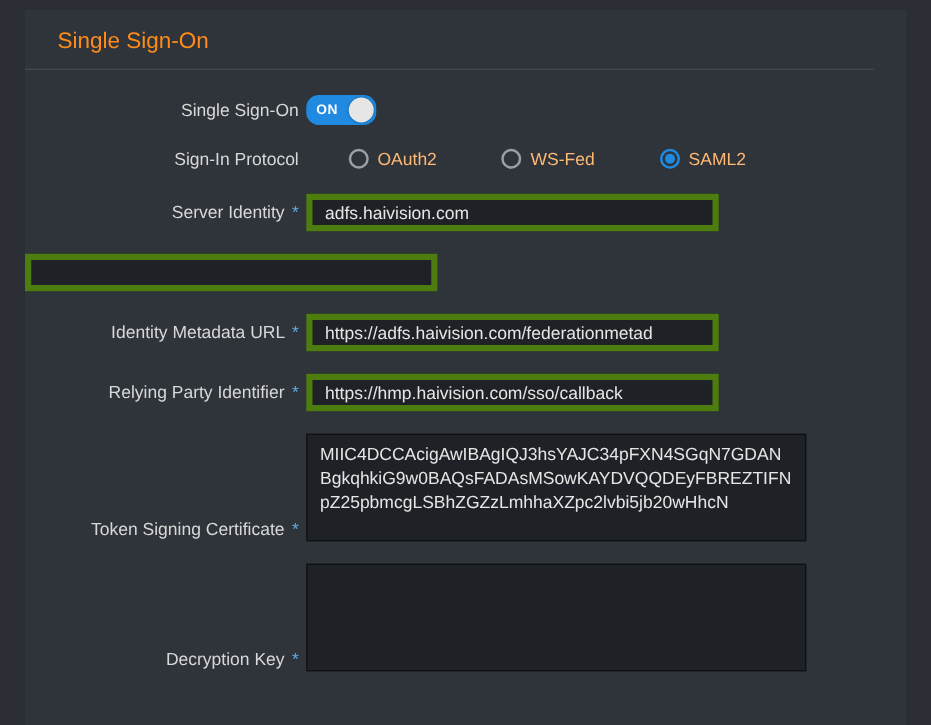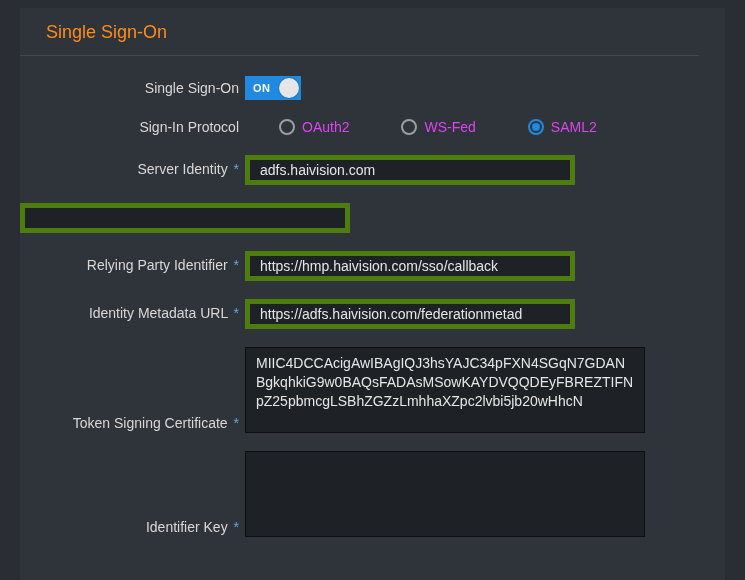--- a/index.html
+++ b/index.html
@@ -78,21 +78,21 @@
   .text-area::-webkit-scrollbar { width: 8px; }
   .text-area::-webkit-scrollbar-track { background: #2a2e34; }
   .text-area::-webkit-scrollbar-thumb { background: #555a63; border-radius: 2px; }
 
   
   .toggle {
     position: relative;
     width: 56px;
     height: 24px;
     background: #1f8ae0;
-    border-radius: 0;
+    border-radius: 10px;
     cursor: pointer;
     display: flex;
     align-items: center;
   }
   .toggle .on-label {
     color: #fff;
     font-size: 11px;
     font-weight: 600;
     padding-left: 8px;
     letter-spacing: 0.5px;
@@ -107,21 +107,21 @@
     border-radius: 50%;
     box-shadow: 0 0 2px rgba(0,0,0,0.4);
   }
 
   
   .radio {
     display: inline-flex;
     align-items: center;
     gap: 7px;
     cursor: pointer;
-    color: #d946ef;
+    color: #fdba74;
     padding-left: 34px;
   }
   .radio .circle {
     width: 16px;
     height: 16px;
     border: 2px solid #9a9fa7;
     border-radius: 50%;
     display: flex;
     align-items: center;
     justify-content: center;
@@ -191,51 +191,51 @@
   </div>
 
   <div class="row">
     <div class="field-col">
       <input class="text-input" type="text" value="" style="">
     </div>
   </div>
 
   <div class="row">
     <div class="label-col">
+      <span>Identity Metadata URL</span>
+      <span class="req">*</span>
+    </div>
+    <div class="field-col">
+      <input class="text-input" type="text" value="https://adfs.haivision.com/federationmetad" style="">
+    </div>
+  </div>
+
+  <div class="row">
+    <div class="label-col">
       <span>Relying Party Identifier</span>
       <span class="req">*</span>
     </div>
     <div class="field-col">
       <input class="text-input" type="text" value="https://hmp.haivision.com/sso/callback" style="">
     </div>
   </div>
 
-  <div class="row">
-    <div class="label-col">
-      <span>Identity Metadata URL</span>
-      <span class="req">*</span>
-    </div>
-    <div class="field-col">
-      <input class="text-input" type="text" value="https://adfs.haivision.com/federationmetad" style="">
-    </div>
-  </div>
-
   <div class="row tall">
     <div class="label-col">
       <span>Token Signing Certificate</span>
       <span class="req">*</span>
     </div>
     <div class="field-col">
       <textarea class="text-area" style="">MIIC4DCCAcigAwIBAgIQJ3hsYAJC34pFXN4SGqN7GDANBgkqhkiG9w0BAQsFADAsMSowKAYDVQQDEyFBREZTIFNpZ25pbmcgLSBhZGZzLmhhaXZpc2lvbi5jb20wHhcN</textarea>
     </div>
   </div>
 
   <div class="row tall">
     <div class="label-col">
-      <span>Identifier Key</span>
+      <span>Decryption Key</span>
       <span class="req">*</span>
     </div>
     <div class="field-col">
       <textarea class="text-area" style=""></textarea>
     </div>
   </div>
 
 </div>
 
 </body></html>

